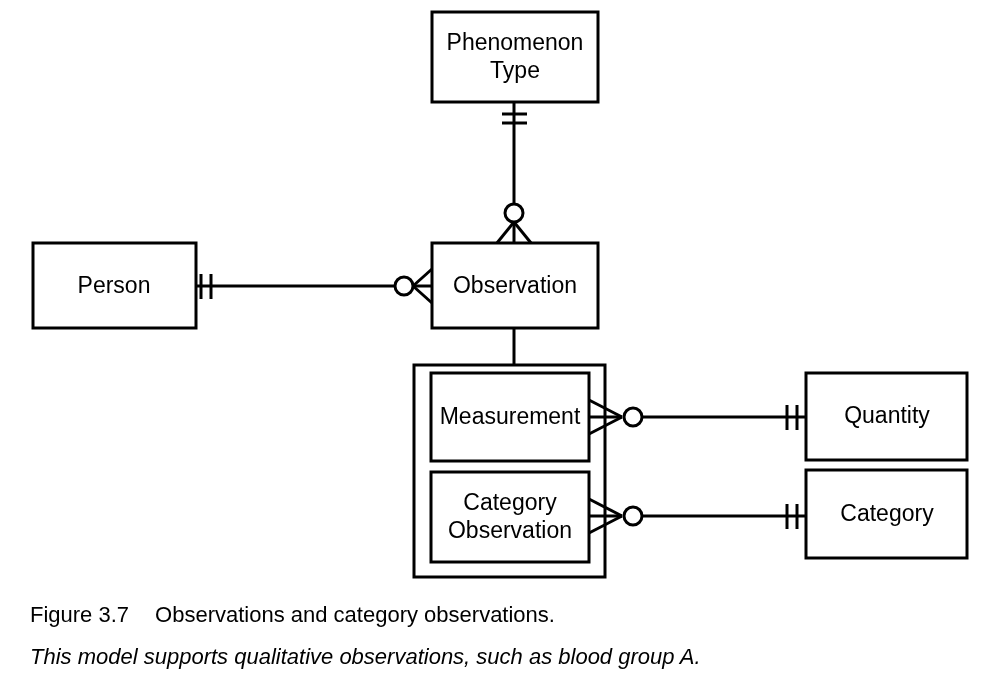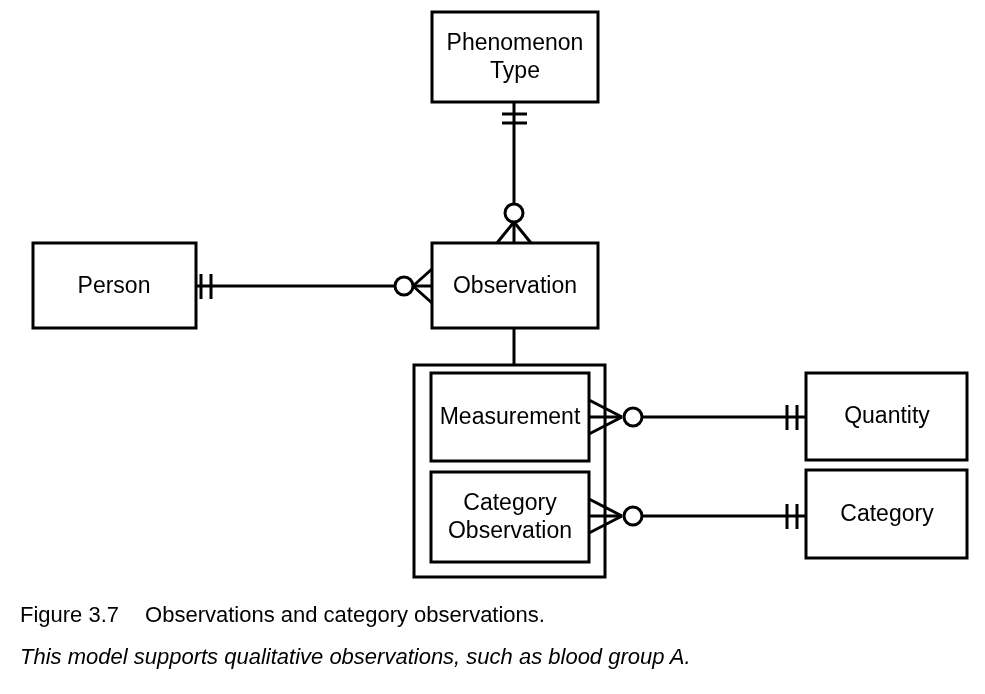--- a/index.html
+++ b/index.html
@@ -70,21 +70,21 @@
   .entity-label {
     font-family: "Liberation Sans", sans-serif;
     font-size: 23px;
     fill: #000000;
     text-anchor: middle;
     dominant-baseline: middle;
   }
 
   .caption-block {
     position: absolute;
-    left: 20px;
+    left: 30px;
     top: 600px;
     width: 940px;
   }
   .caption-line-1 {
     font-family: "Liberation Sans", sans-serif;
     font-size: 22px;
     color: #000000;
     white-space: nowrap;
     line-height: 30px;
   }

